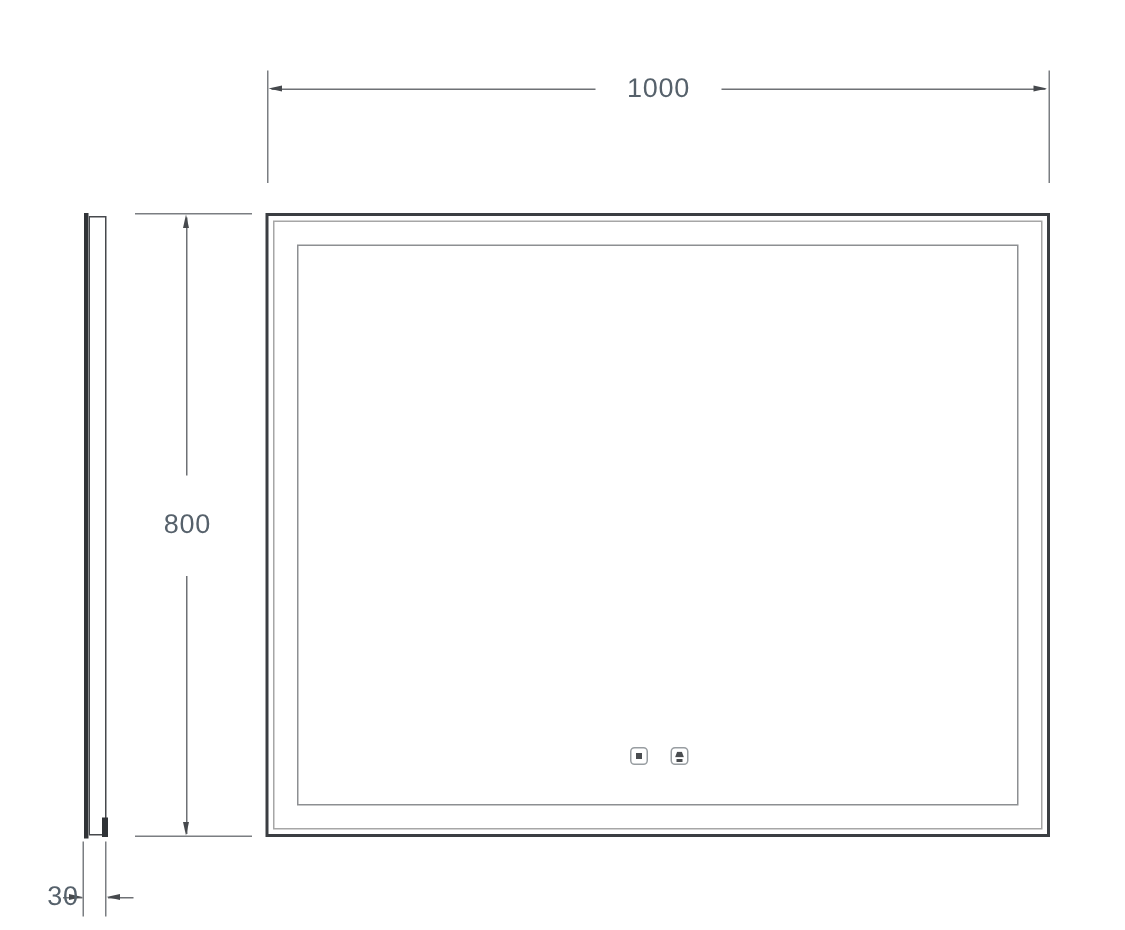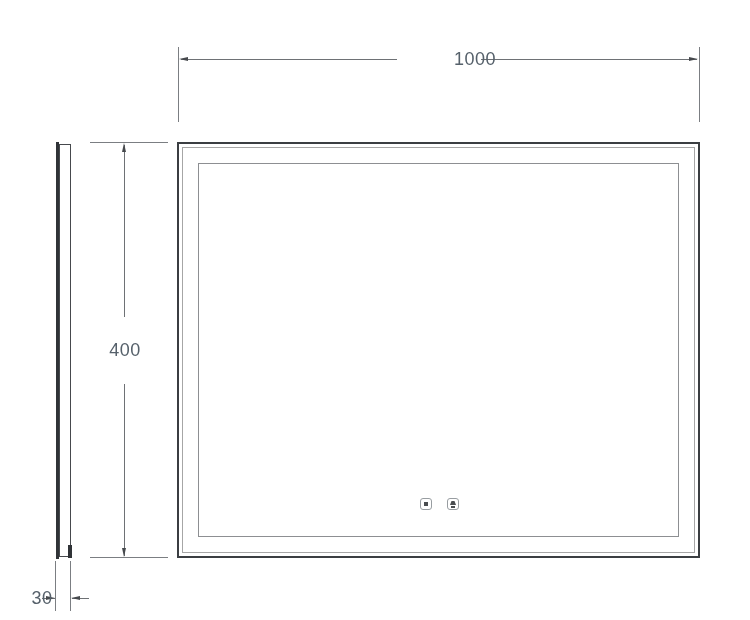--- a/index.html
+++ b/index.html
@@ -90,31 +90,31 @@
   <div class="abs side-body"></div>
   <div class="abs side-bracket"></div>
 
   <div>
     <div class="abs ext-v" style="left:178px;top:47px;height:75px;"></div>
     <div class="abs ext-v" style="left:699px;top:47px;height:75px;"></div>
     <div class="abs dim-h" style="left:181px;top:59px;width:216px;"></div>
     <div class="abs dim-h" style="left:481px;top:59px;width:216px;"></div>
     <div class="abs arr arr-left" style="left:179px;top:57px;"></div>
     <div class="abs arr arr-right" style="left:689px;top:57px;"></div>
-    <div class="abs dim-label" style="left:439px;top:59px;margin-left:36px;">1000</div>
+    <div class="abs dim-label" style="left:439px;top:59px;">1000</div>
   </div>
 
   <div>
     <div class="abs ext-h" style="left:90px;top:142px;width:78px;"></div>
     <div class="abs ext-h" style="left:90px;top:557px;width:78px;"></div>
     <div class="abs dim-v" style="left:124px;top:145px;height:172px;"></div>
     <div class="abs dim-v" style="left:124px;top:384px;height:172px;"></div>
     <div class="abs arr arr-up" style="left:122px;top:143px;"></div>
     <div class="abs arr arr-down" style="left:122px;top:548px;"></div>
-    <div class="abs dim-label" style="left:125px;top:350px;">400</div>
+    <div class="abs dim-label" style="left:125px;top:350px;">800</div>
   </div>
 
   <div>
     <div class="abs ext-v" style="left:55px;top:561px;height:50px;"></div>
     <div class="abs ext-v" style="left:70px;top:561px;height:50px;"></div>
     <div class="abs dim-h" style="left:42px;top:598px;width:13px;"></div>
     <div class="abs dim-h" style="left:72px;top:598px;width:17px;"></div>
     <div class="abs arr arr-right" style="left:46px;top:596px;"></div>
     <div class="abs arr arr-left" style="left:71px;top:596px;"></div>
     <div class="abs dim-label" style="left:42px;top:598px;">30</div>

